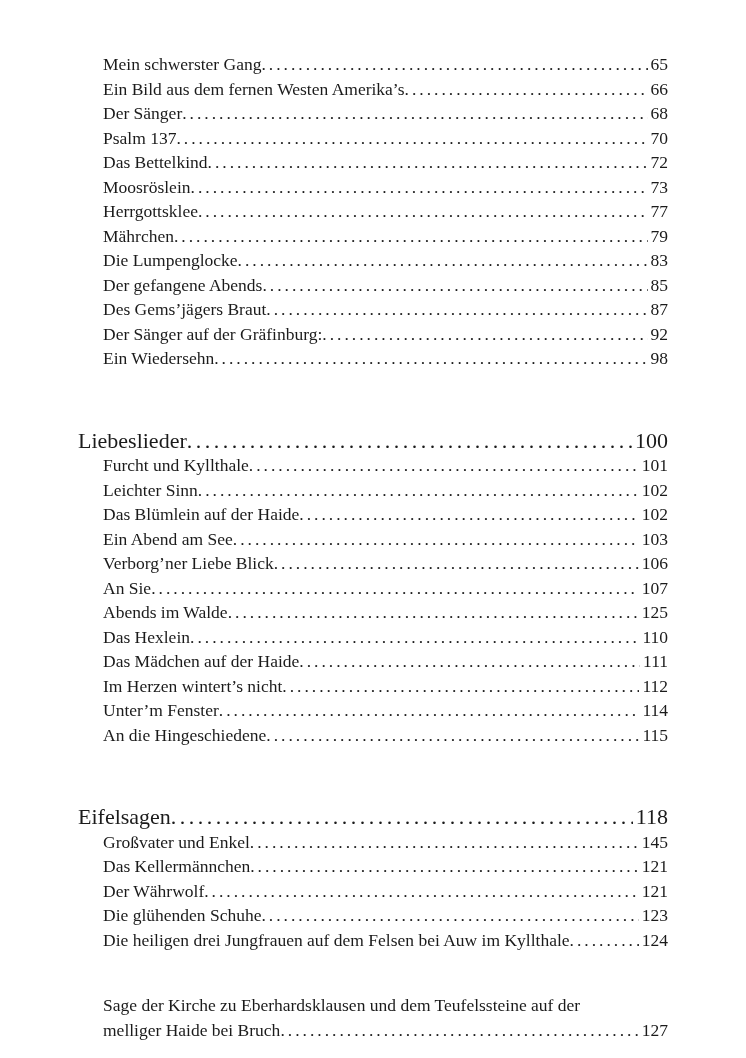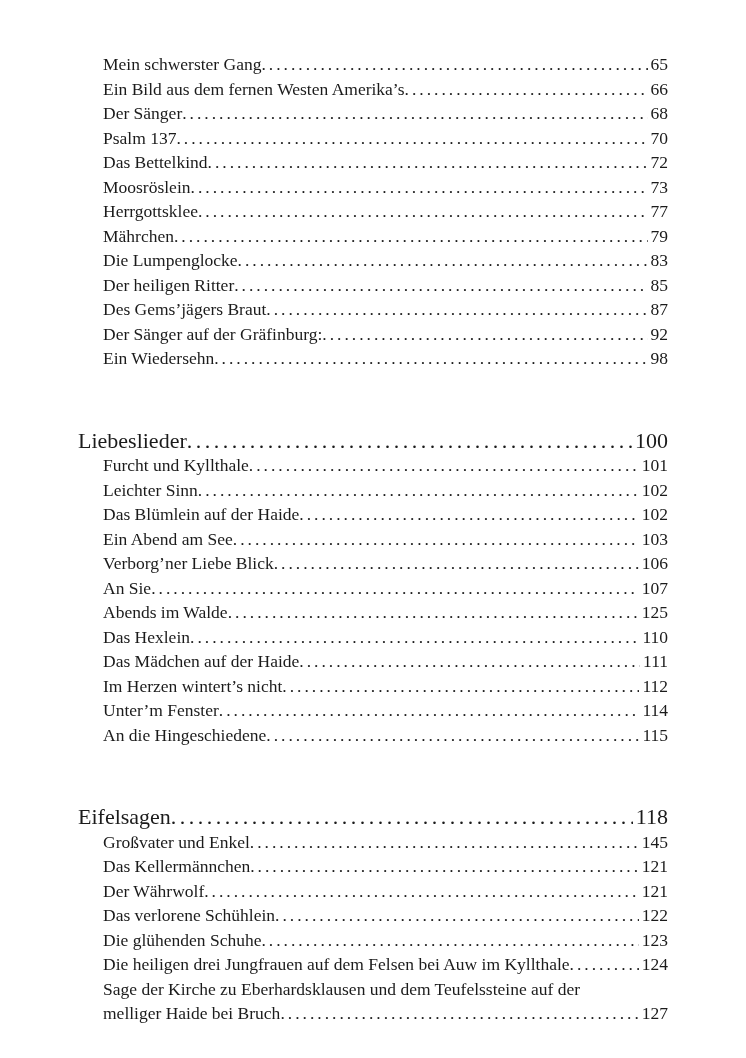--- a/index.html
+++ b/index.html
@@ -51,20 +51,21 @@
   .section-row .toc-leader::after {
     letter-spacing: 3.5px;
   }
   .toc-page {
     flex: 0 0 auto;
     padding-left: 3px;
   }
   .wrap-line {
     display: block;
     white-space: nowrap;
+    margin-top: 41px;
   }
 </style>
 </head>
 <body>
 
 <div class="page">
   <div class="toc">
       <div class="toc-row entry-row">
         <span class="toc-title">Mein schwerster Gang</span>
         <span class="toc-leader"></span>
@@ -104,21 +105,21 @@
         <span class="toc-title">Mährchen</span>
         <span class="toc-leader"></span>
         <span class="toc-page">79</span>
       </div>
       <div class="toc-row entry-row">
         <span class="toc-title">Die Lumpenglocke</span>
         <span class="toc-leader"></span>
         <span class="toc-page">83</span>
       </div>
       <div class="toc-row entry-row">
-        <span class="toc-title">Der heiligen Ritter</span>
+        <span class="toc-title">Der gefangene Abends</span>
         <span class="toc-leader"></span>
         <span class="toc-page">85</span>
       </div>
       <div class="toc-row entry-row">
         <span class="toc-title">Des Gems’jägers Braut</span>
         <span class="toc-leader"></span>
         <span class="toc-page">87</span>
       </div>
       <div class="toc-row entry-row">
         <span class="toc-title">Der Sänger auf der Gräfinburg:</span>
@@ -207,25 +208,20 @@
       </div>
       <div class="toc-row entry-row">
         <span class="toc-title">Das Kellermännchen</span>
         <span class="toc-leader"></span>
         <span class="toc-page">121</span>
       </div>
       <div class="toc-row entry-row">
         <span class="toc-title">Der Währwolf</span>
         <span class="toc-leader"></span>
         <span class="toc-page">121</span>
-      </div>
-      <div class="toc-row entry-row">
-        <span class="toc-title">Das verlorene Schühlein</span>
-        <span class="toc-leader"></span>
-        <span class="toc-page">122</span>
       </div>
       <div class="toc-row entry-row">
         <span class="toc-title">Die glühenden Schuhe</span>
         <span class="toc-leader"></span>
         <span class="toc-page">123</span>
       </div>
       <div class="toc-row entry-row">
         <span class="toc-title">Die heiligen drei Jungfrauen auf dem Felsen bei Auw im Kyllthale</span>
         <span class="toc-leader"></span>
         <span class="toc-page">124</span>

